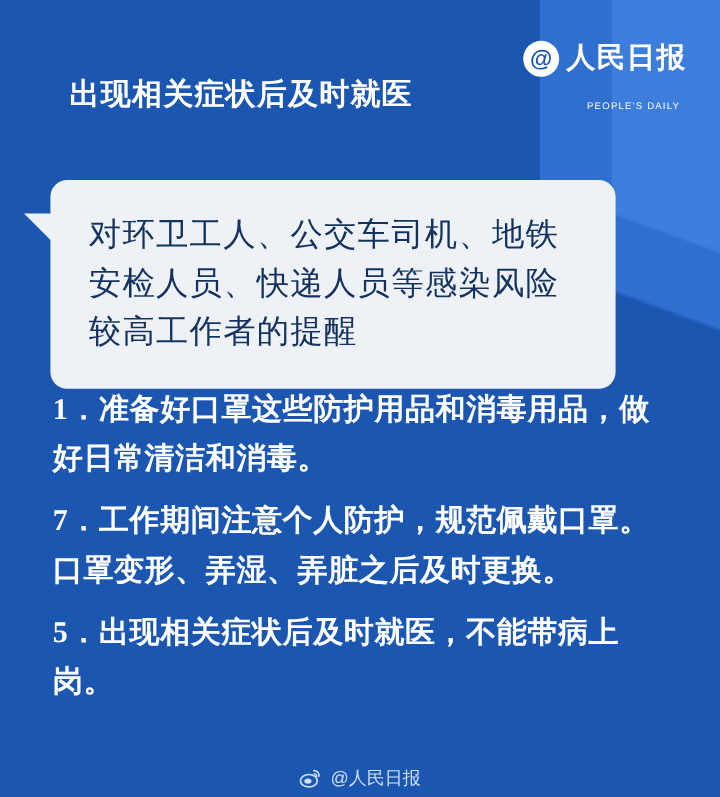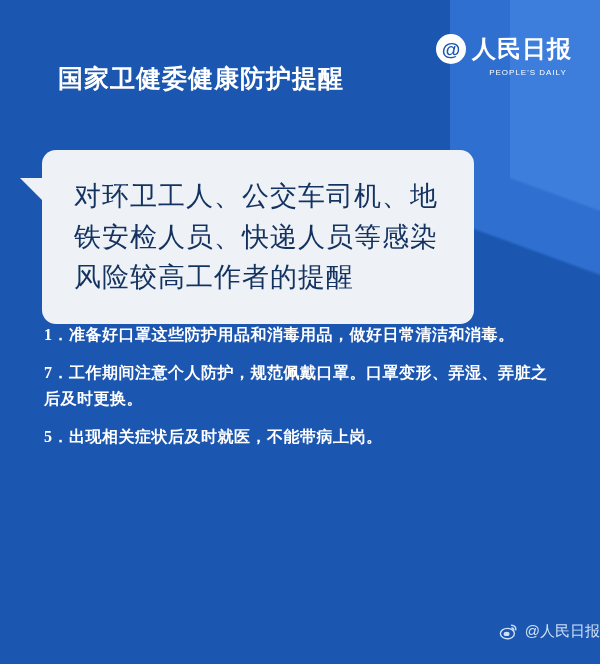--- a/index.html
+++ b/index.html
@@ -64,40 +64,40 @@
   .logo-cn {
     color: #ffffff;
     font-size: 24px;
     font-weight: bold;
     letter-spacing: 1px;
   }
   .logo-en {
     color: #ffffff;
     font-size: 8px;
     letter-spacing: 1px;
-    margin-top: 5px;
+    margin-top: 21px;
     padding-left: 48px;
   }
 
   .title {
     position: absolute;
     top: 62px;
     left: 58px;
     color: #ffffff;
     font-size: 25px;
     font-weight: bold;
     letter-spacing: 1px;
     font-family: "Liberation Serif", serif;
   }
 
   .bubble-wrap {
     position: absolute;
     top: 150px;
     left: 42px;
-    width: 432px;
+    width: 471px;
   }
   .bubble {
     background: #eef2f7;
     border-radius: 14px;
     padding: 26px 26px 26px 32px;
     box-sizing: border-box;
     position: relative;
   }
   .bubble-text {
     color: #13325f;
@@ -119,36 +119,36 @@
   }
 
   .list {
     position: absolute;
     top: 322px;
     left: 44px;
     width: 516px;
   }
   .list-item {
     color: #ffffff;
-    font-size: 16px;
+    font-size: 25px;
     line-height: 1.62;
     font-family: "Liberation Serif", serif;
     font-weight: bold;
     margin-bottom: 12px;
     letter-spacing: 0.5px;
   }
 
   .footer {
     position: absolute;
-    bottom: 23px;
+    bottom: 6px;
     left: 0;
     width: 100%;
     display: flex;
     align-items: center;
-    justify-content: flex-end;
+    justify-content: center;
   }
   .weibo-icon {
     width: 19px;
     height: 19px;
     margin-right: 7px;
     display: inline-flex;
     align-items: center;
     justify-content: center;
   }
   .footer-text {
@@ -164,21 +164,21 @@
 <div class="bg-stripe2"></div>
 
 <div class="logo">
   <div class="logo-row">
     <div class="logo-mark">@</div>
     <div class="logo-cn">人民日报</div>
   </div>
   <div class="logo-en">PEOPLE'S DAILY</div>
 </div>
 
-<div class="title">国家卫健委健康防护提醒</div>
+<div class="title">出现相关症状后及时就医</div>
 
 <div class="bubble-wrap">
   <div class="bubble">
     <div class="bubble-tail"></div>
     <div class="bubble-text">对环卫工人、公交车司机、地铁安检人员、快递人员等感染风险较高工作者的提醒</div>
   </div>
 </div>
 
 <div class="list">
   <div class="list-item">1．准备好口罩这些防护用品和消毒用品，做好日常清洁和消毒。</div>

